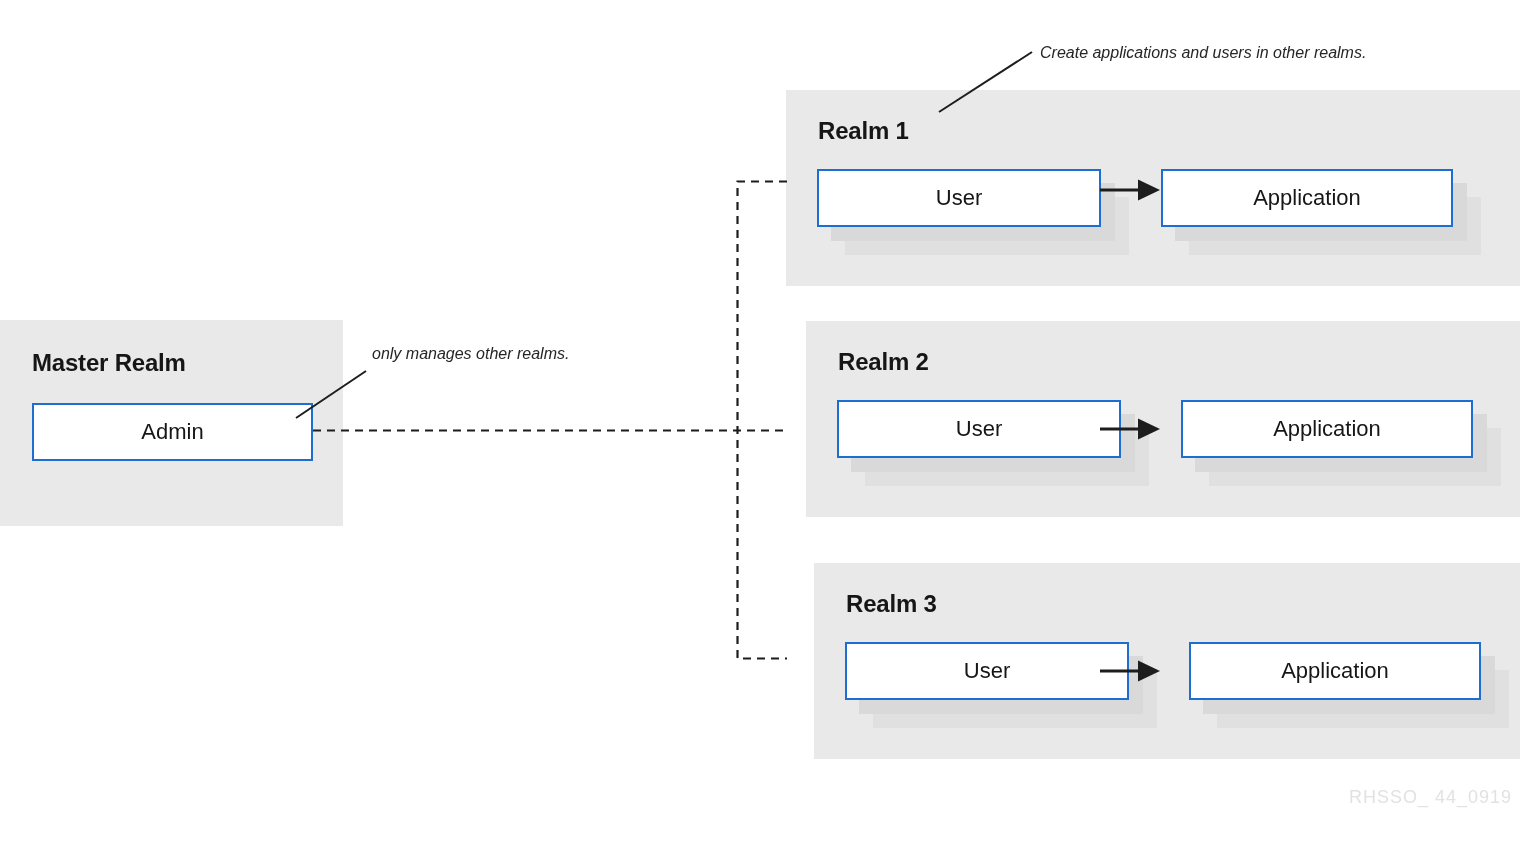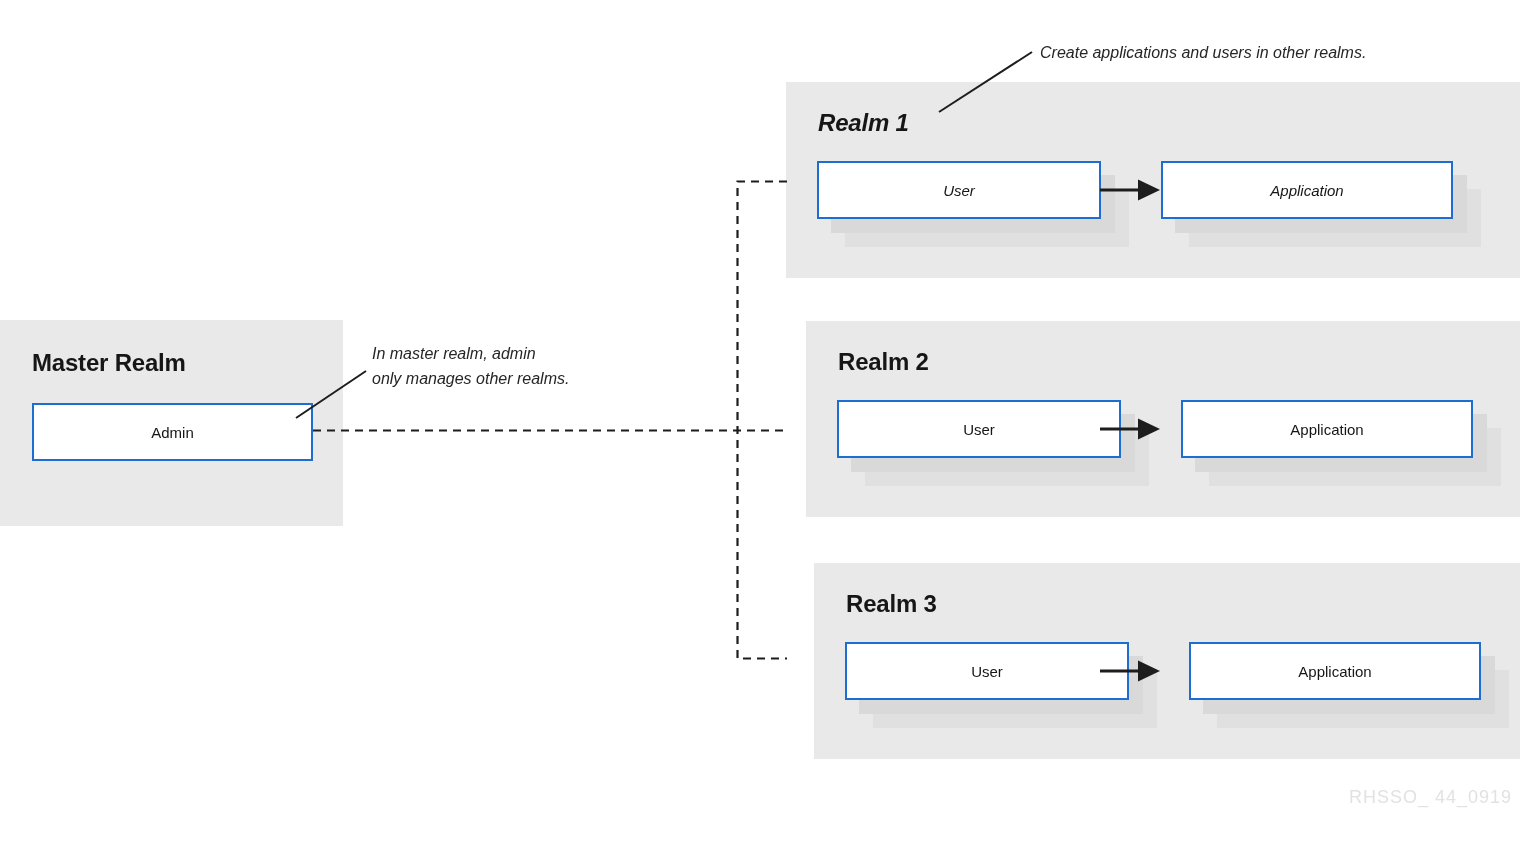--- a/index.html
+++ b/index.html
@@ -17,34 +17,34 @@
   html,body{background:#fff;}
   body{font-family:"Liberation Sans",sans-serif;color:var(--text);}
   .canvas{
     position:relative;width:1520px;height:841px;background:var(--canvas_bg);overflow:hidden;
   }
   .panel{
     position:absolute;background:var(--panel_bg);
   }
   .panel-master{left:0;top:320px;width:343px;height:206px;}
   .panel-realm{left:786px;width:734px;height:196px;}
-  .panel-realm1{top:82px;font-style:italic;}
+  .panel-realm1{top:90px;}
   .panel-realm2{top:321px;margin-left:20px;}
   .panel-realm3{top:563px;margin-left:28px;}
   .panel-title{
     position:absolute;left:32px;top:27px;
     font-size:24px;font-weight:700;letter-spacing:-0.2px;color:var(--text);
     white-space:nowrap;
   }
   .panel-master .panel-title{top:29px;}
   .entity-box{
     position:absolute;width:284px;height:58px;
     background:var(--box_bg);border:2.5px solid var(--box_border);
     display:flex;align-items:center;justify-content:center;
-    font-size:15px;font-weight:500;color:var(--text);
+    font-size:22px;font-weight:500;color:var(--text);
     z-index:3;
   }
   .shadow{position:absolute;z-index:1;}
   .shadow-near{background:var(--shadow_near);z-index:2;}
   .shadow-far{background:var(--shadow_far);z-index:1;}
   
   .user-box{left:31px;top:79px;}
   .user-shadow-near{left:45px;top:93px;width:284px;height:58px;}
   .user-shadow-far{left:59px;top:107px;width:284px;height:58px;}
   .app-box{left:375px;top:79px;width:292px;}
@@ -148,19 +148,18 @@
       <polygon class="arrow-head" points="1138,418.5 1160,429 1138,439.5"></polygon>
     </g>
     <g>
       <line class="arrow-line" x1="1100" y1="671" x2="1140" y2="671"></line>
       <polygon class="arrow-head" points="1138,660.5 1160,671 1138,681.5"></polygon>
     </g>
   </svg>
 
   <div class="annotation annotation-top">Create applications and users in other realms.</div>
   <div class="annotation annotation-master">
-    <div>In master realm, admin</div>
     <div>only manages other realms.</div>
   </div>
 
   <div class="watermark">RHSSO_ 44_0919</div>
 
 </div>
 
 </body></html>

